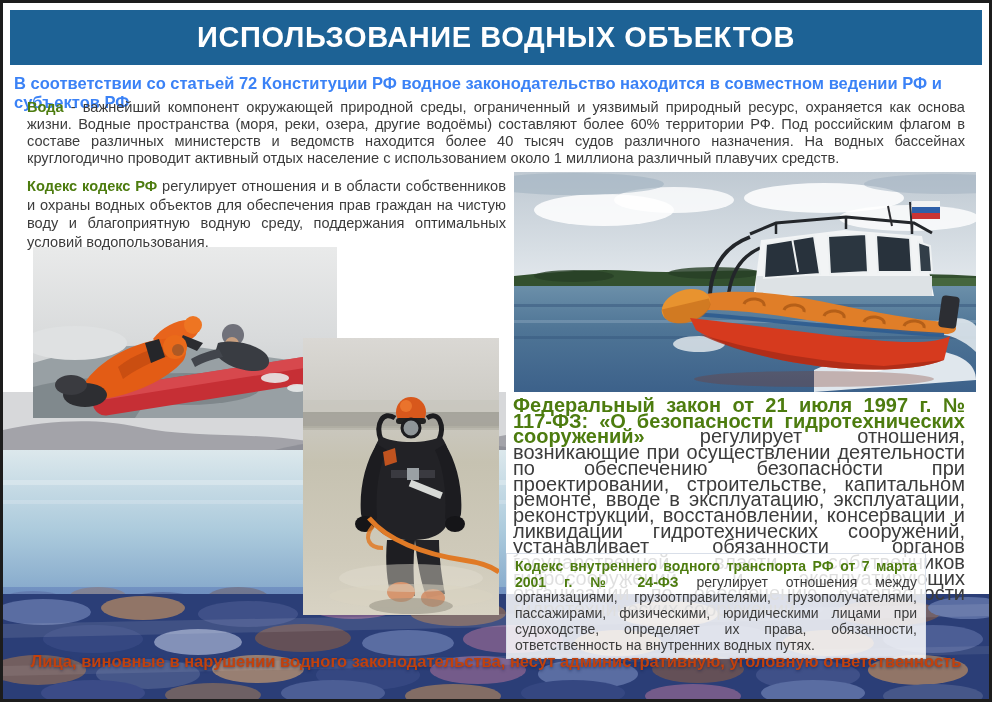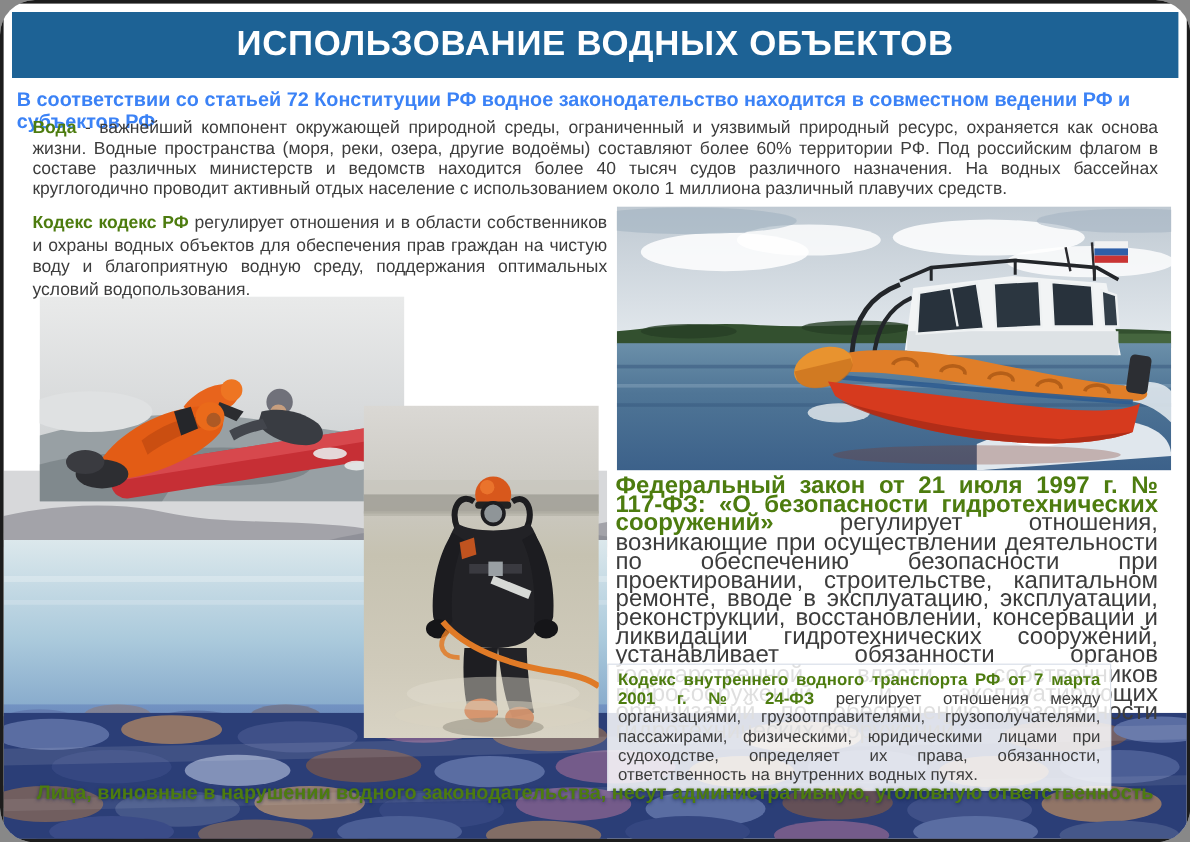--- a/index.html
+++ b/index.html
@@ -1,17 +1,17 @@
 <!DOCTYPE html>
 <html><head>
 <meta charset="utf-8">
 <style>
   html,body{margin:0;padding:0;background:#888;}
   .page{position:relative;width:992px;height:702px;background:#ffffff;overflow:hidden;
-        font-family:"Liberation Sans",sans-serif;border-radius:29px;}
+        font-family:"Liberation Sans",sans-serif;}
   .frame{position:absolute;inset:0;border:3px solid #1c1c1c;z-index:10;pointer-events:none;}
 
   .titlebar{position:absolute;left:10px;top:10px;width:972px;height:55px;background:#1d6295;
             display:flex;align-items:center;justify-content:center;z-index:5;}
   .title{color:#fff;font-size:29px;font-weight:800;letter-spacing:.6px;white-space:nowrap;}
 
   .subtitle{position:absolute;left:14px;top:74px;width:964px;margin:0;text-align:left;
             font-size:16.5px;font-weight:700;color:#3b82f6;z-index:5;}
 
   p{margin:0;}
@@ -28,21 +28,21 @@
   .panel-transport p{font-size:14px;line-height:15.7px;color:#3c3c3c;text-align:justify;}
 
   .photo-lake{position:absolute;left:3px;top:392px;width:503px;height:307px;z-index:1;}
   .pebbles{position:absolute;left:3px;top:594px;width:986px;height:105px;z-index:2;}
   .photo-boat{position:absolute;left:514px;top:172px;width:462px;height:220px;z-index:3;}
   .photo-ice{position:absolute;left:33px;top:247px;width:304px;height:171px;z-index:3;}
   .photo-diver{position:absolute;left:303px;top:338px;width:196px;height:277px;z-index:4;}
   .photo-lake svg,.pebbles svg,.photo-boat svg,.photo-ice svg,.photo-diver svg{display:block;width:100%;height:100%;}
 
   .footer{position:absolute;left:3px;top:651px;width:986px;z-index:6;text-align:center;
-          color:#4d7c0f;font-weight:700;font-size:16.5px;line-height:21px;
+          color:#c2410c;font-weight:700;font-size:16.5px;line-height:21px;
           text-shadow:0 1px 3px rgba(10,25,70,.6);}
 </style>
 </head>
 <body>
 
 <div class="page">
   <div class="frame"></div>
 
   <div class="titlebar">
     <span class="title">ИСПОЛЬЗОВАНИЕ ВОДНЫХ ОБЪЕКТОВ</span>

